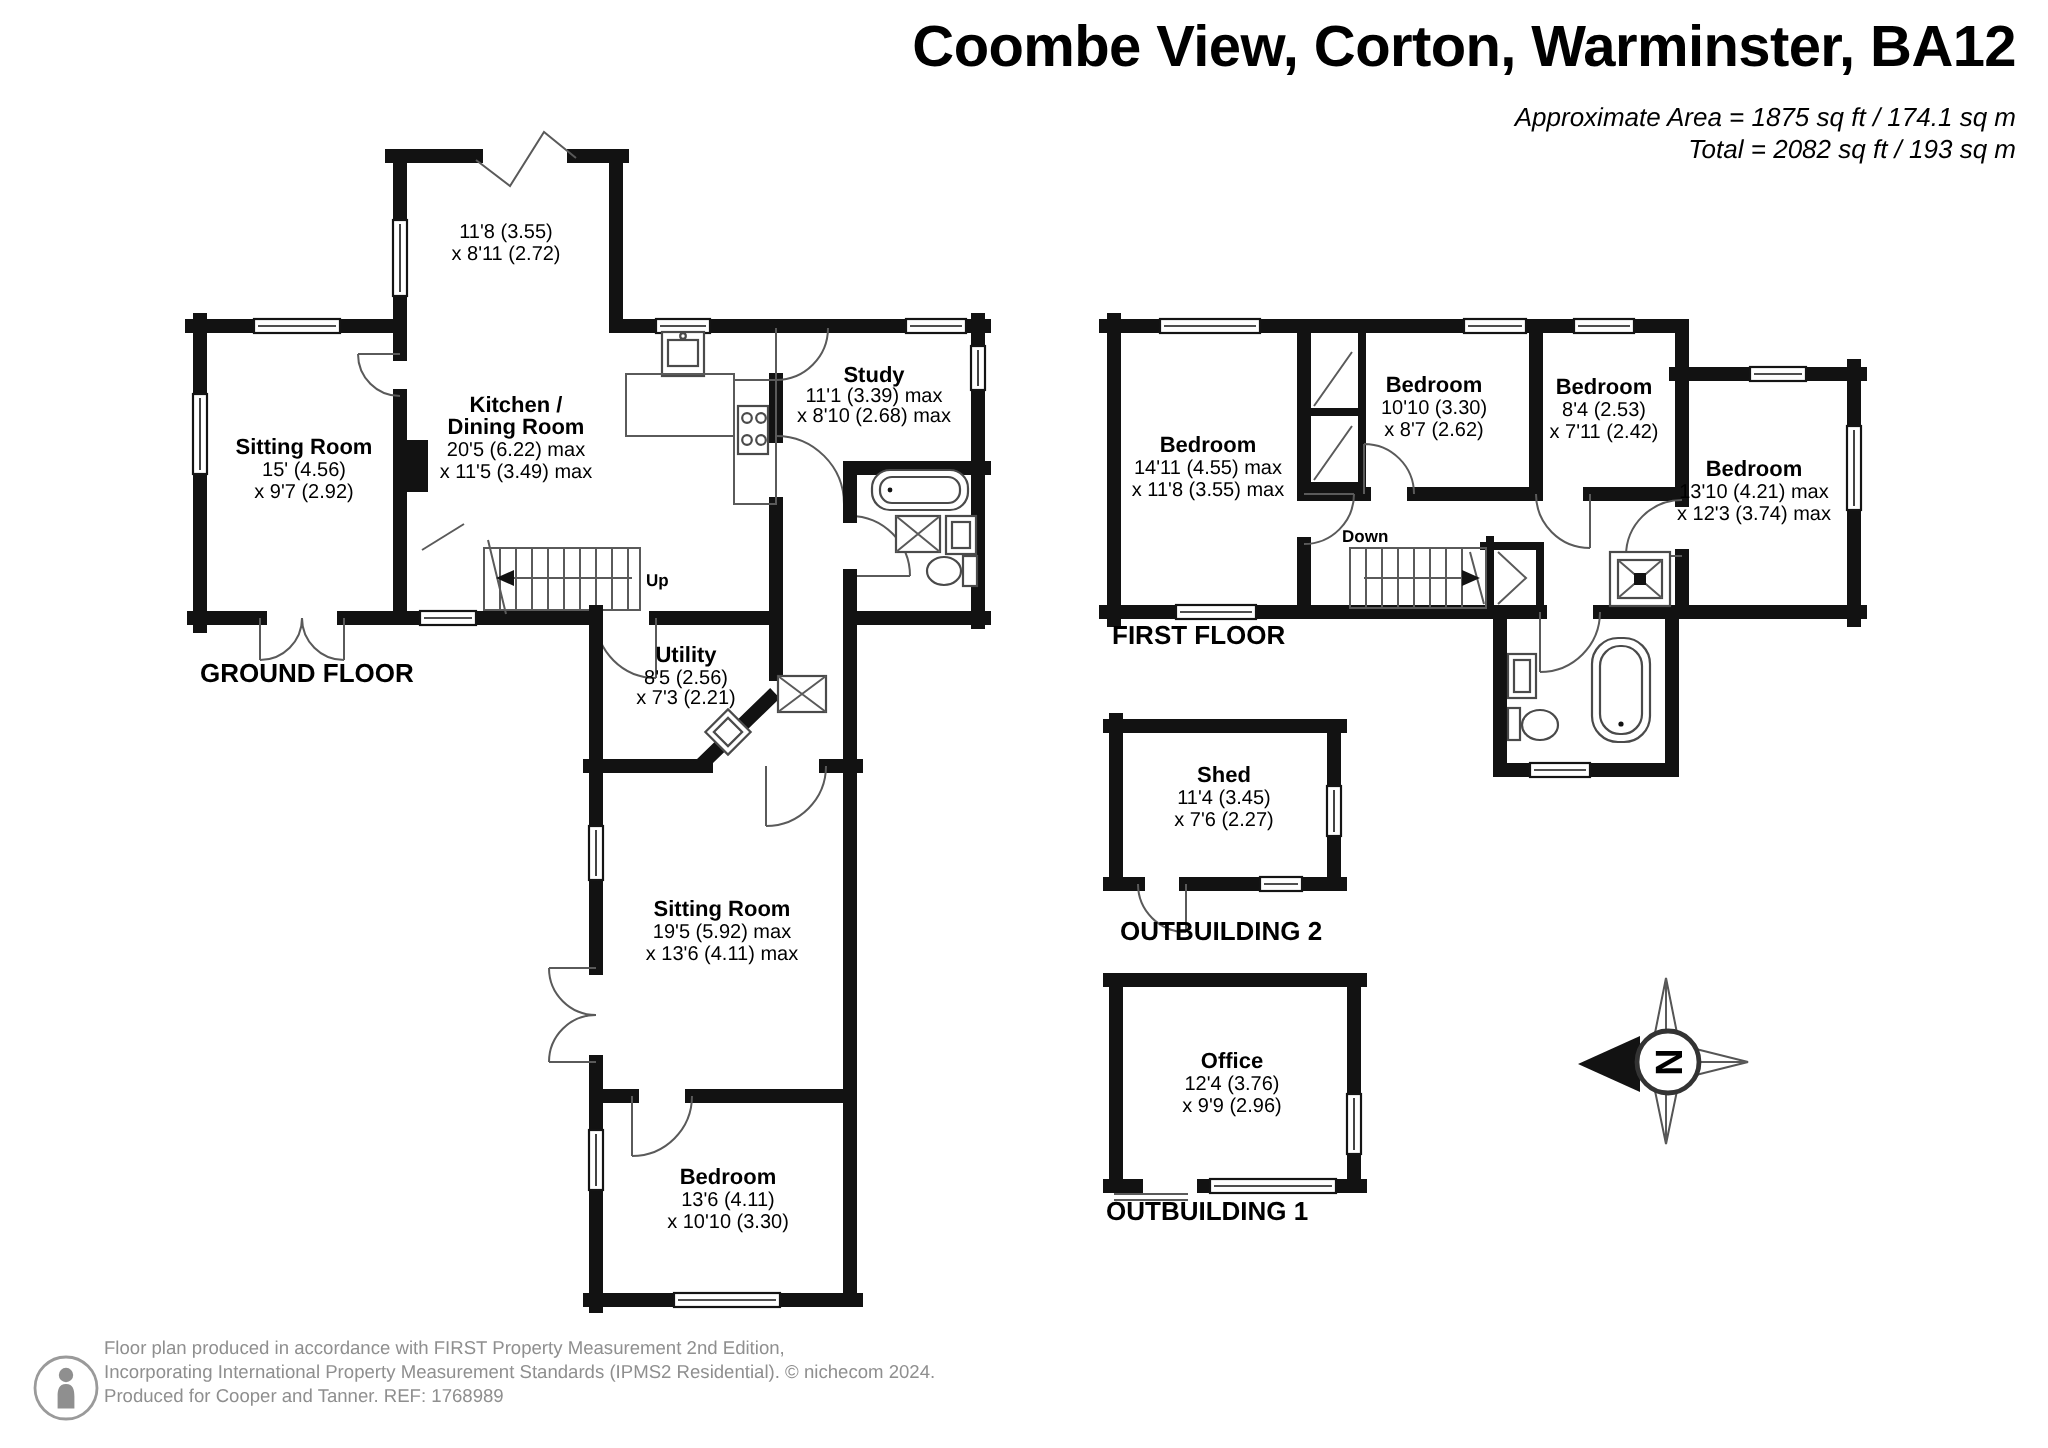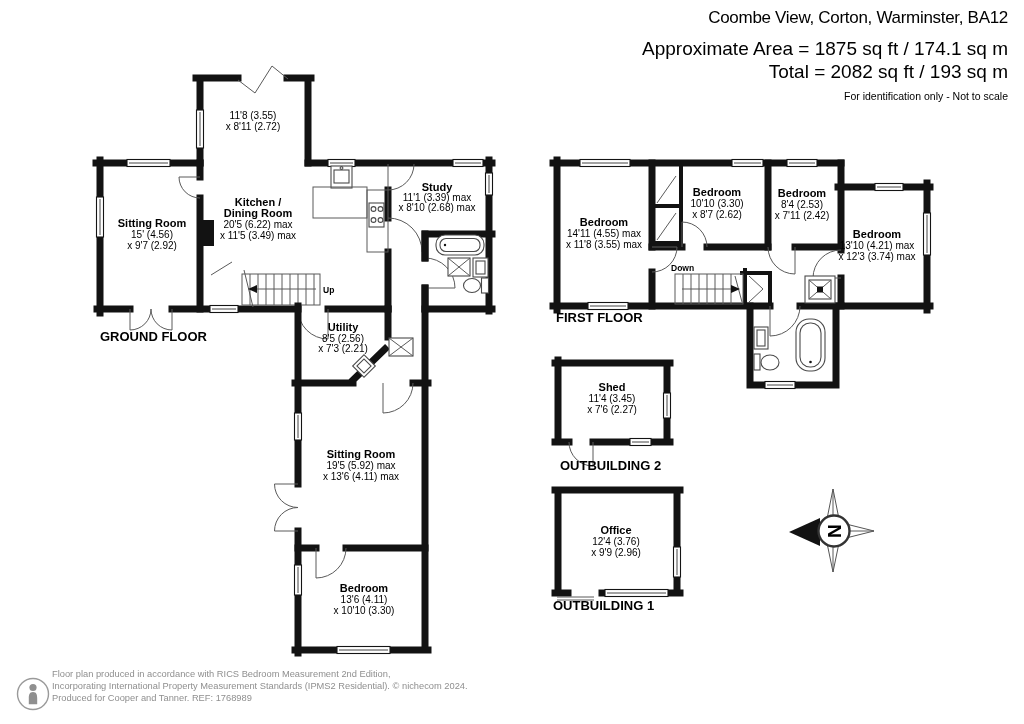--- a/index.html
+++ b/index.html
@@ -1,20 +1,20 @@
 <!DOCTYPE html>
 <html><head>
 <meta charset="utf-8">
 <style>
   html,body{margin:0;padding:0;background:#fff;}
   body{width:1024px;height:724px;position:relative;overflow:hidden;
        font-family:"Liberation Sans",sans-serif;color:#000;}
   .header{position:absolute;top:8px;right:16px;text-align:right;}
-  .header .title{font-size:17px;font-weight:normal;letter-spacing:-0.3px;margin:0 0 10px 0;}
-  .header .aline{font-size:19px;margin:1px 0;}
+  .header .title{font-size:29px;font-weight:bold;letter-spacing:-0.3px;margin:0 0 10px 0;}
+  .header .aline{font-size:13px;margin:1px 0;font-style:italic;}
   .header .note{font-size:10.5px;margin-top:7px;}
   .footer{position:absolute;left:52px;top:668px;color:#8f8f8f;font-size:9.3px;line-height:12px;}
   .person-badge{position:absolute;left:16px;top:677px;width:36px;height:36px;}
   svg text{font-family:"Liberation Sans",sans-serif;fill:#000;}
   .rname{font-size:11px;font-weight:bold;text-anchor:middle;}
   .rdim{font-size:10px;text-anchor:middle;}
   .flabel{font-size:13px;font-weight:bold;}
   .slabel{font-size:8.5px;font-weight:bold;}
   .nletter{font-size:19px;font-weight:bold;text-anchor:middle;}
   .wall{stroke:#121212;stroke-width:7;fill:none;stroke-linecap:square;}
@@ -27,21 +27,20 @@
 </style>
 </head>
 <body>
 
 
 
 <div class="header">
   <div class="title">Coombe View, Corton, Warminster, BA12</div>
   <div class="aline">Approximate Area = 1875 sq ft / 174.1 sq m</div>
   <div class="aline">Total = 2082 sq ft / 193 sq m</div>
-  <div class="note">For identification only - Not to scale</div>
 </div>
 
 <svg width="1024" height="724" viewBox="0 0 1024 724">
 
   <g>
 
     <path class="wall" d="M200,78 V163 M196,78 H238 M287,78 H311 M308,78 V163"></path>
     <path class="line" d="M238,80 L255,93 L272,66 L288,79"></path>
     <rect class="win" x="196.5" y="110" width="7" height="38"></rect>
       <path class="winline" d="M200,112 V146"></path>
@@ -277,19 +276,19 @@
   </g>
 </svg>
 
 
 <svg class="person-badge" width="36" height="36" viewBox="0 0 36 36">
   <circle cx="17" cy="17" r="15.5" fill="none" stroke="#9a9a9a" stroke-width="1.4"></circle>
   <circle cx="17" cy="10.5" r="3.6" fill="#8f8f8f"></circle>
   <path d="M17,15 c-3.6,0 -4.2,3 -4.2,6.2 v6 h8.4 v-6 c0,-3.2 -0.6,-6.2 -4.2,-6.2 z" fill="#8f8f8f"></path>
 </svg>
 <div class="footer">
-  <div>Floor plan produced in accordance with RICS Bedroom Measurement 2nd Edition,</div>
+  <div>Floor plan produced in accordance with FIRST Property Measurement 2nd Edition,</div>
   <div>Incorporating International Property Measurement Standards (IPMS2 Residential).   © nichecom 2024.</div>
   <div>Produced for Cooper and Tanner.   REF: 1768989</div>
 </div>
 
 
 
 
 </body></html>

